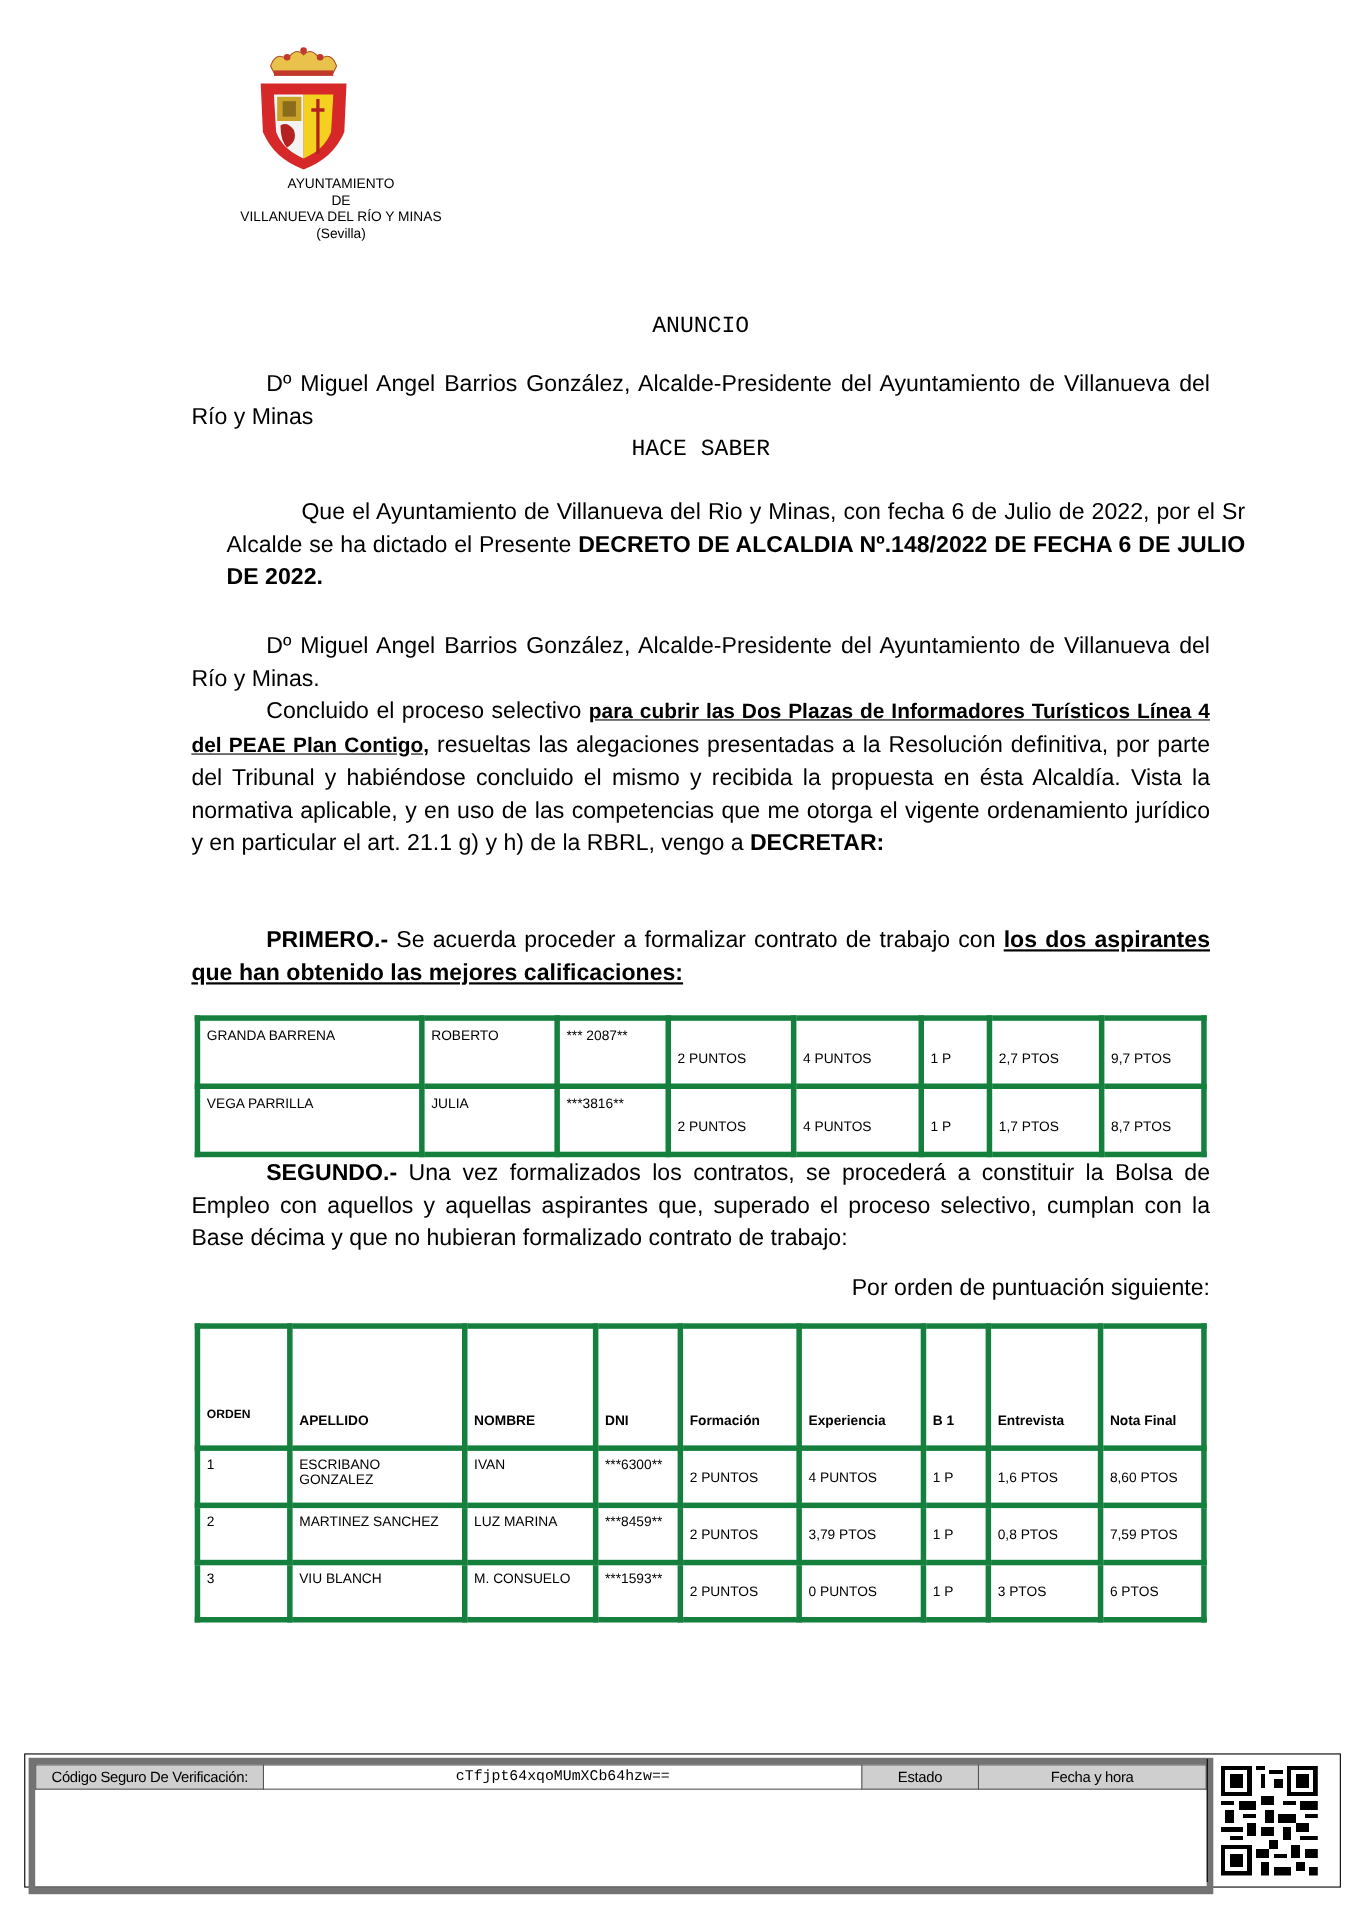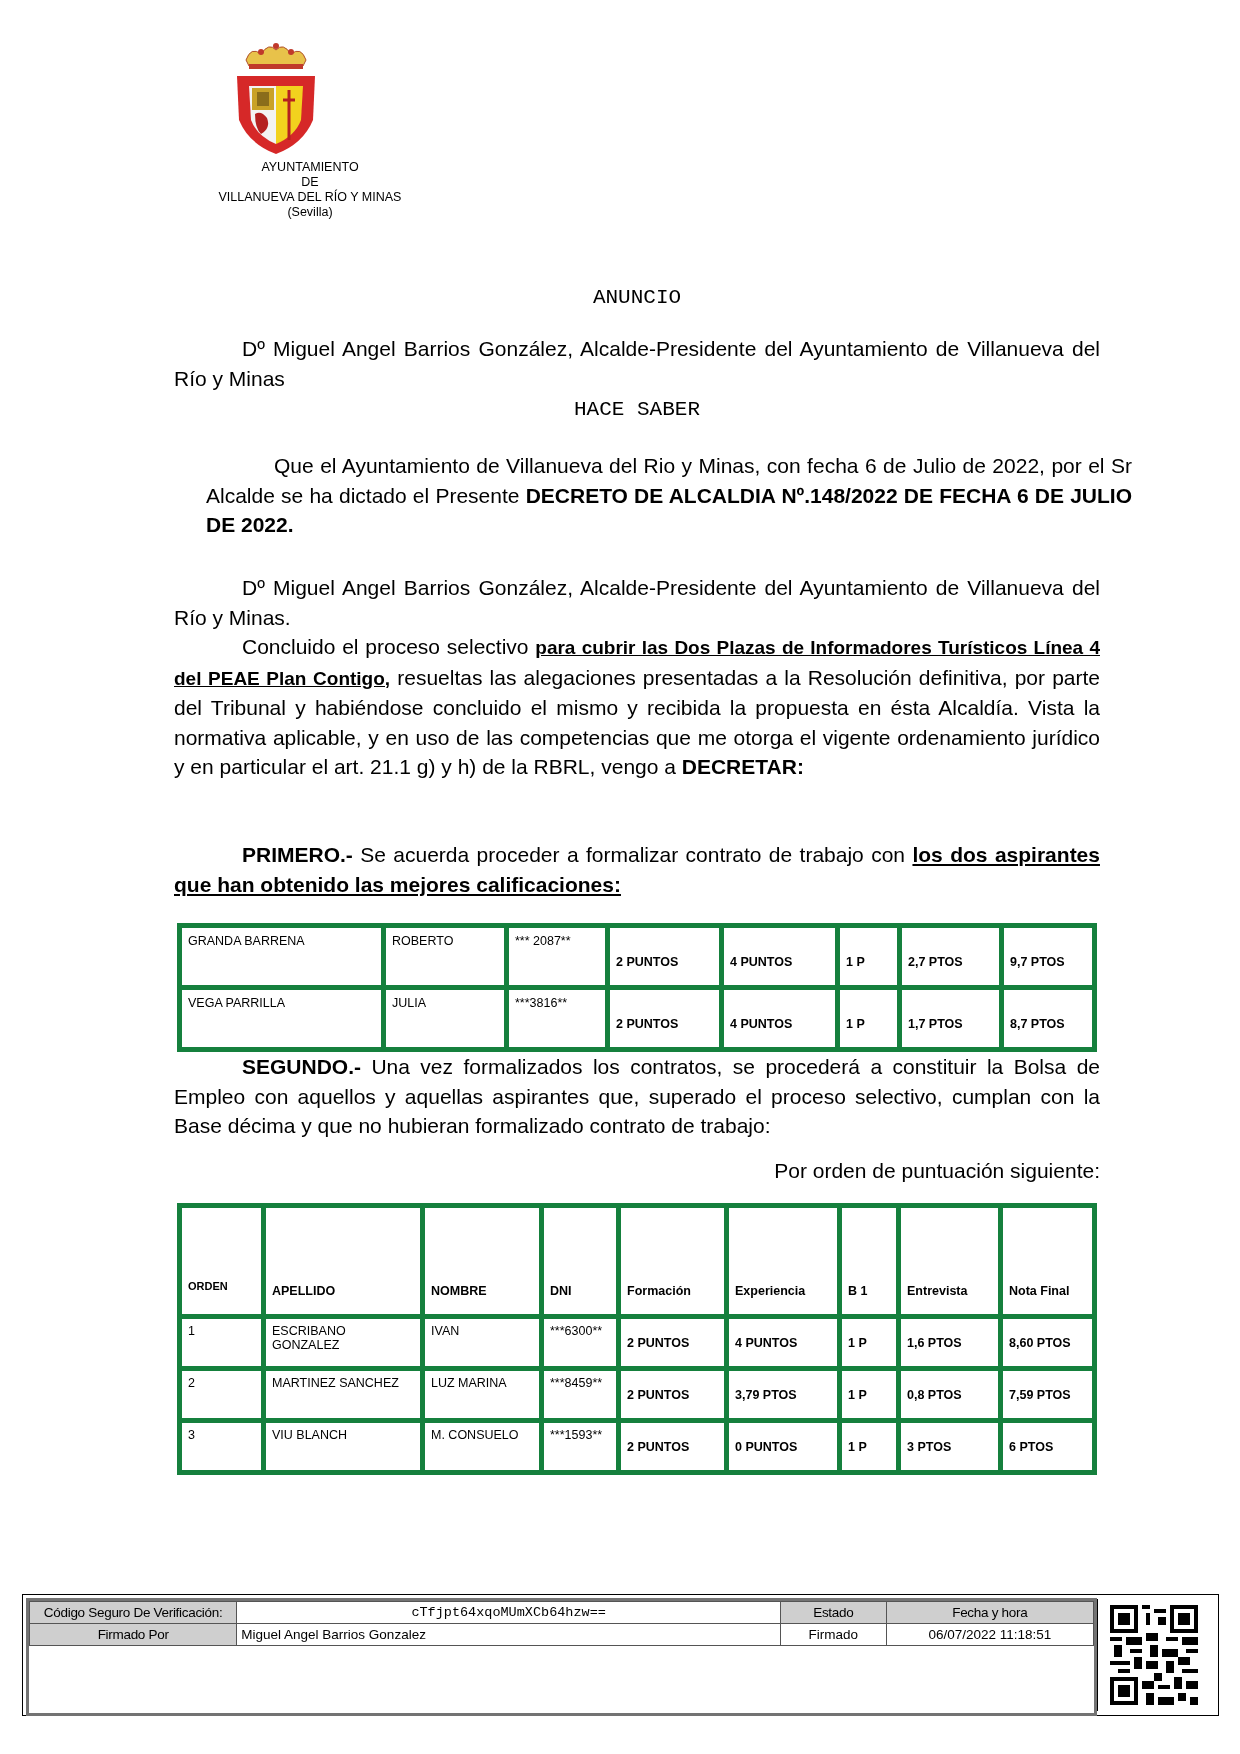--- a/index.html
+++ b/index.html
@@ -16,33 +16,33 @@
   .just { text-align:justify; }
   .indent { text-indent:68px; }
   .center { text-align:center;font-family:Liberation Mono, monospace; }
   .u { text-decoration:underline; }
   .b { font-weight:bold; }
   p { margin:0;text-align:right; }
 
   
   table.t { position:absolute; border-collapse:collapse; font-size:12.5px; }
   table.t td { border:5px solid #15803d; padding:0 6px; vertical-align:top; }
-  table.t td.bold { font-weight:bold; vertical-align:middle; }
+  table.t td.bold { font-weight:normal; vertical-align:middle; }
   #t1 { left:177px; top:923px; width:920px; }
   #t1 td { height:47px; padding-top:6px; }
   #t1 td.bold { padding-top:10px; }
   #t2 { left:177px; top:1203px; width:920px; }
   #t2 tr.head td { height:84px; vertical-align:bottom; padding-bottom:16px; font-weight:bold;margin-left:48px; }
   #t2 tr.head td.small { font-size:11px; padding-bottom:22px; }
   #t2 tr.row td { height:42px; padding-top:5px; }
   #t2 tr.row td.bold { padding-top:0; }
 
   
   #verif { left:22px; top:1594px; width:1195px; height:120px; border:1px solid #000; }
-  #verif-inner { position:absolute; left:3px; top:3px; width:1065px; height:112px; border:3px solid #737373; }
+  #verif-inner { position:absolute; left:3px; top:3px; width:1065px; height:112px; border:6px solid #737373; }
   #vt { border-collapse:collapse; width:100%; font-size:13.5px; }
   #vt td { border:1px solid #555; height:21px; padding:0 4px; line-height:20px; }
   #vt td.lbl { background:#cfcfcf; text-align:center; width:195px; letter-spacing:-0.3px; }
   #vt td.mono { font-family:Liberation Mono, monospace; text-align:center; }
   #vt td.c { text-align:center; }
   #vt tr.last td { height:42px; vertical-align:top; }
   #qr { position:absolute; left:1074px; top:4px; width:112px; height:112px; border-left:1px solid #000; }
   #qr svg { position:absolute; left:12px; top:6px; }
 </style>
 </head>
@@ -192,26 +192,20 @@
           <col style="width:535px">
           <col style="width:95px">
           <col>
         </colgroup>
       <tbody>
           <tr>
         <td class="lbl">Código Seguro De Verificación:</td>
         <td class="mono">cTfjpt64xqoMUmXCb64hzw==</td>
         <td class="lbl" style="width:95px">Estado</td>
         <td class="lbl">Fecha y hora</td>
-      </tr>
-      <tr>
-        <td class="lbl">Firmado Por</td>
-        <td>Miguel Angel Barrios Gonzalez</td>
-        <td class="c">Firmado</td>
-        <td class="c">06/07/2022 11:18:51</td>
       </tr>
     </tbody>
       </table>
   </div>
   <div id="qr">
     <svg width="88" height="100" viewBox="0 0 22 25" shape-rendering="crispEdges">
       <rect x="0" y="0" width="7" height="7" fill="#000"></rect>
         <rect x="1" y="1" width="5" height="5" fill="#fff"></rect>
         <rect x="2" y="2" width="3" height="3" fill="#000"></rect>
       <rect x="15" y="0" width="7" height="7" fill="#000"></rect>

